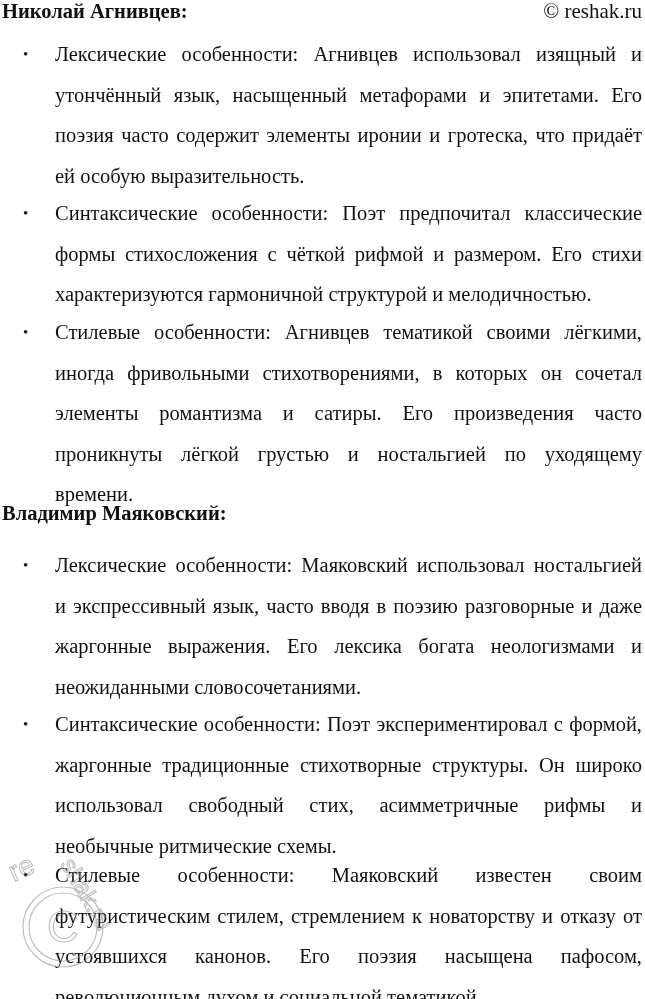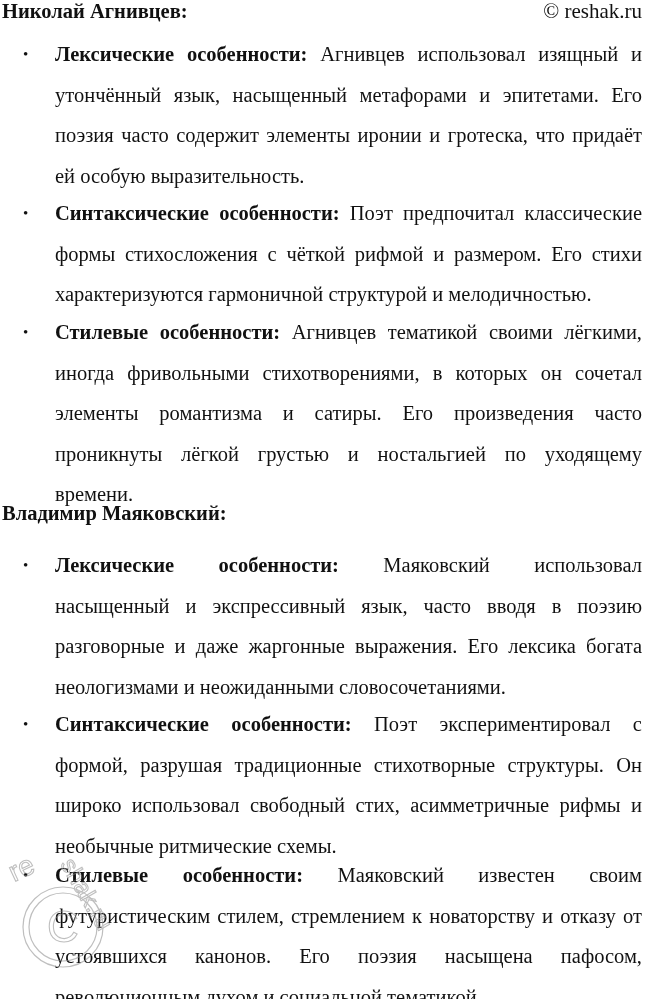--- a/index.html
+++ b/index.html
@@ -48,21 +48,21 @@
       margin: 0;
     }
     .item .bullet {
       position: absolute;
       left: -32px;
       top: 0;
       font-size: 15px;
       line-height: 40.5px;
     }
     .item .term {
-      font-weight: bold;
+      font-weight: normal;
     }
     
     .watermark {
       position: absolute;
       left: 8px;
       top: 842px;
       width: 150px;
       height: 150px;
       pointer-events: none;
       opacity: 0.55;
@@ -89,26 +89,26 @@
 
   <p class="item" style="top:312px;">
     <span class="bullet">•</span>
     <span class="term">Стилевые особенности:</span><span> Агнивцев тематикой своими лёгкими, иногда фривольными стихотворениями, в которых он сочетал элементы романтизма и сатиры. Его произведения часто проникнуты лёгкой грустью и ностальгией по уходящему времени.</span>
   </p>
 
   <h2 class="section-title" style="top:500px;">Владимир Маяковский:</h2>
 
   <p class="item" style="top:545px;">
     <span class="bullet">•</span>
-    <span class="term">Лексические особенности:</span><span> Маяковский использовал насыщенный и экспрессивный язык, часто вводя в поэзию разговорные и даже жаргонные выражения. Его лексика богата неологизмами и неожиданными словосочетаниями.</span>
+    <span class="term">Лексические особенности:</span><span> Маяковский использовал ностальгией и экспрессивный язык, часто вводя в поэзию разговорные и даже жаргонные выражения. Его лексика богата неологизмами и неожиданными словосочетаниями.</span>
   </p>
 
   <p class="item" style="top:704px;">
     <span class="bullet">•</span>
-    <span class="term">Синтаксические особенности:</span><span> Поэт экспериментировал с формой, разрушая традиционные стихотворные структуры. Он широко использовал свободный стих, асимметричные рифмы и необычные ритмические схемы.</span>
+    <span class="term">Синтаксические особенности:</span><span> Поэт экспериментировал с формой, жаргонные традиционные стихотворные структуры. Он широко использовал свободный стих, асимметричные рифмы и необычные ритмические схемы.</span>
   </p>
 
   <p class="item" style="top:855px;">
     <span class="bullet">•</span>
     <span class="term">Стилевые особенности:</span><span> Маяковский известен своим футуристическим стилем, стремлением к новаторству и отказу от устоявшихся канонов. Его поэзия насыщена пафосом, революционным духом и социальной тематикой.</span>
   </p>
 
   <div class="watermark">
     <svg width="150" height="150" viewBox="0 0 150 150">
       <g fill="none" stroke="#8a8a8a" stroke-width="1.2">

